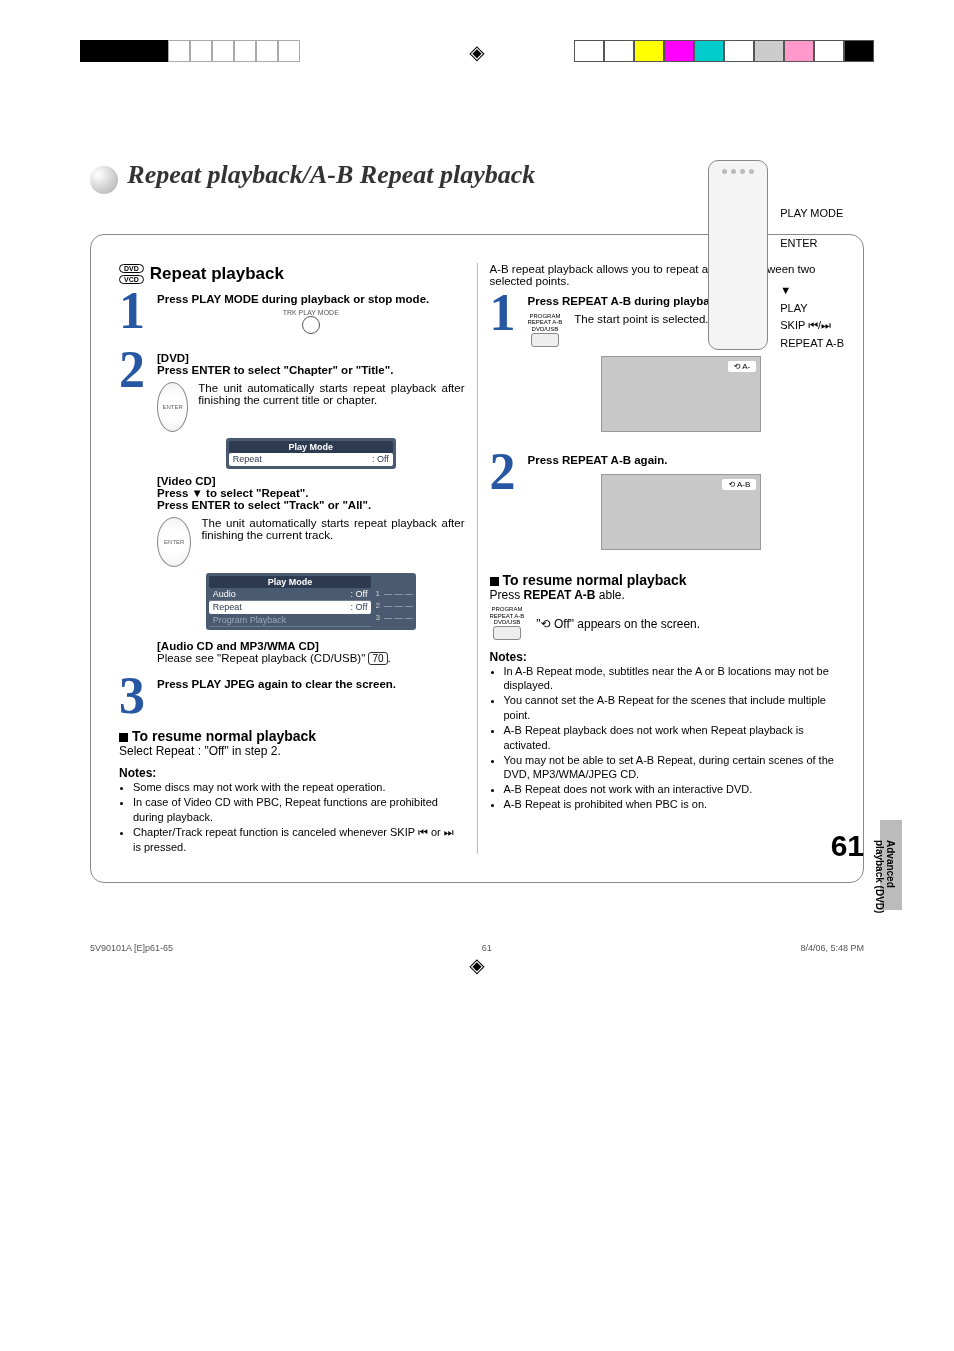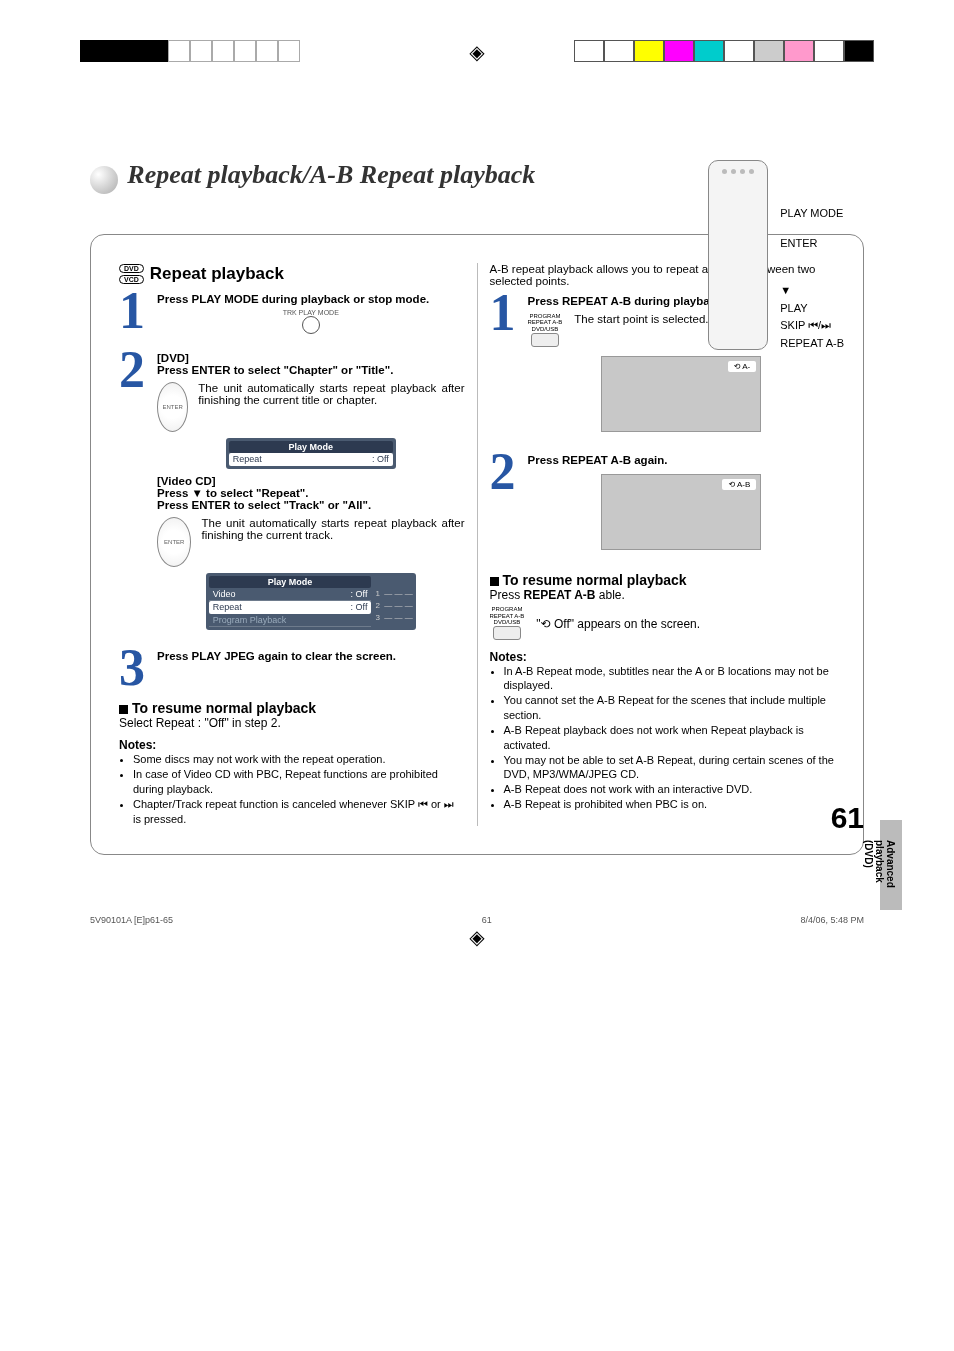--- a/index.html
+++ b/index.html
@@ -154,39 +154,45 @@
           <b>Press ▼ to select "Repeat".</b><br>
           <b>Press ENTER to select "Track" or "All".</b>
           <div style="display:flex;gap:10px;margin-top:6px;align-items:flex-start">
             <div class="enter-pad">ENTER</div>
             <div class="just">The unit automatically starts repeat playback after finishing the current track.</div>
           </div>
           <div class="osd-box" style="display:flex;gap:4px;width:210px">
             <div style="flex:1">
               <div class="osd-hdr">Play Mode</div>
               <div class="osd-row">
-                  <span>Video</span>
+                  <span>Audio</span>
                   <span>: Off</span>
                 </div>
               <div class="osd-row hl">
                   <span>Repeat</span>
                   <span>: Off</span>
                 </div>
               <div class="osd-row" style="color:#9ab">
                   <span>Program Playback</span>
                 </div>
             </div>
             <div style="font-size:8px;color:#ccc;padding-top:12px;line-height:1.5">
               <div><span>1</span> &nbsp;<span>— — —</span></div>
               <div><span>2</span> &nbsp;<span>— — —</span></div>
               <div><span>3</span> &nbsp;<span>— — —</span></div>
             </div>
           </div>
 
 
+          <div style="margin-top:10px">
+            <b>[Audio CD and MP3/WMA CD]</b><br>
+            <span>
+              <span>Please see "Repeat playback (CD/USB)" </span><span class="page-ref">70</span><span>.</span>
+            </span>
+          </div>
         </div>
       </div>
 
       <div class="step">
         <div class="step-num">3</div>
         <div class="step-body">
           <b>Press PLAY JPEG again to clear the screen.</b>
         </div>
       </div>
 
@@ -247,21 +253,21 @@
           <span class="repeat-btn-icon"></span>
         </div>
         <div>
           <span>"</span><span>⟲ Off</span><span>" appears on the screen.</span>
         </div>
       </div>
 
       <div class="notes-b">Notes:</div>
       <ul class="notes">
         <li>In A-B Repeat mode, subtitles near the A or B locations may not be displayed.</li>
-        <li>You cannot set the A-B Repeat for the scenes that include multiple section.</li>
+        <li>You cannot set the A-B Repeat for the scenes that include multiple point.</li>
         <li>A-B Repeat playback does not work when Repeat playback is activated.</li>
         <li>You may not be able to set A-B Repeat, during certain scenes of the DVD, MP3/WMA/JPEG CD.</li>
         <li>A-B Repeat does not work with an interactive DVD.</li>
         <li>A-B Repeat is prohibited when PBC is on.</li>
       </ul>
     </div>
   </div>
 
   <div class="gray-tab"></div>
   <div class="side-tab">Advanced playback (DVD)</div>

